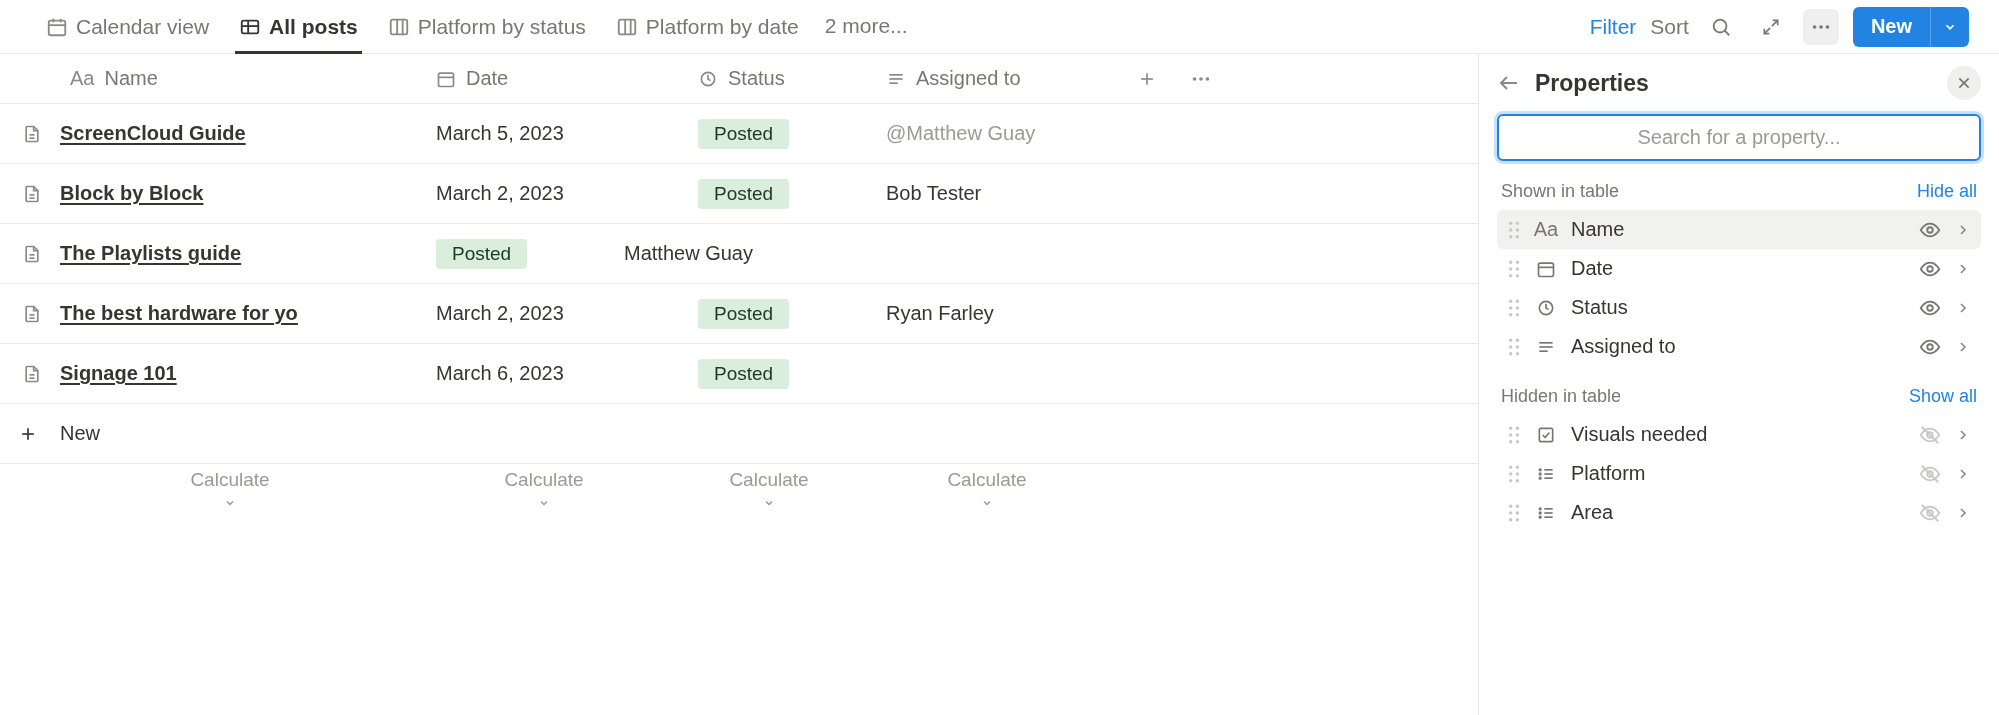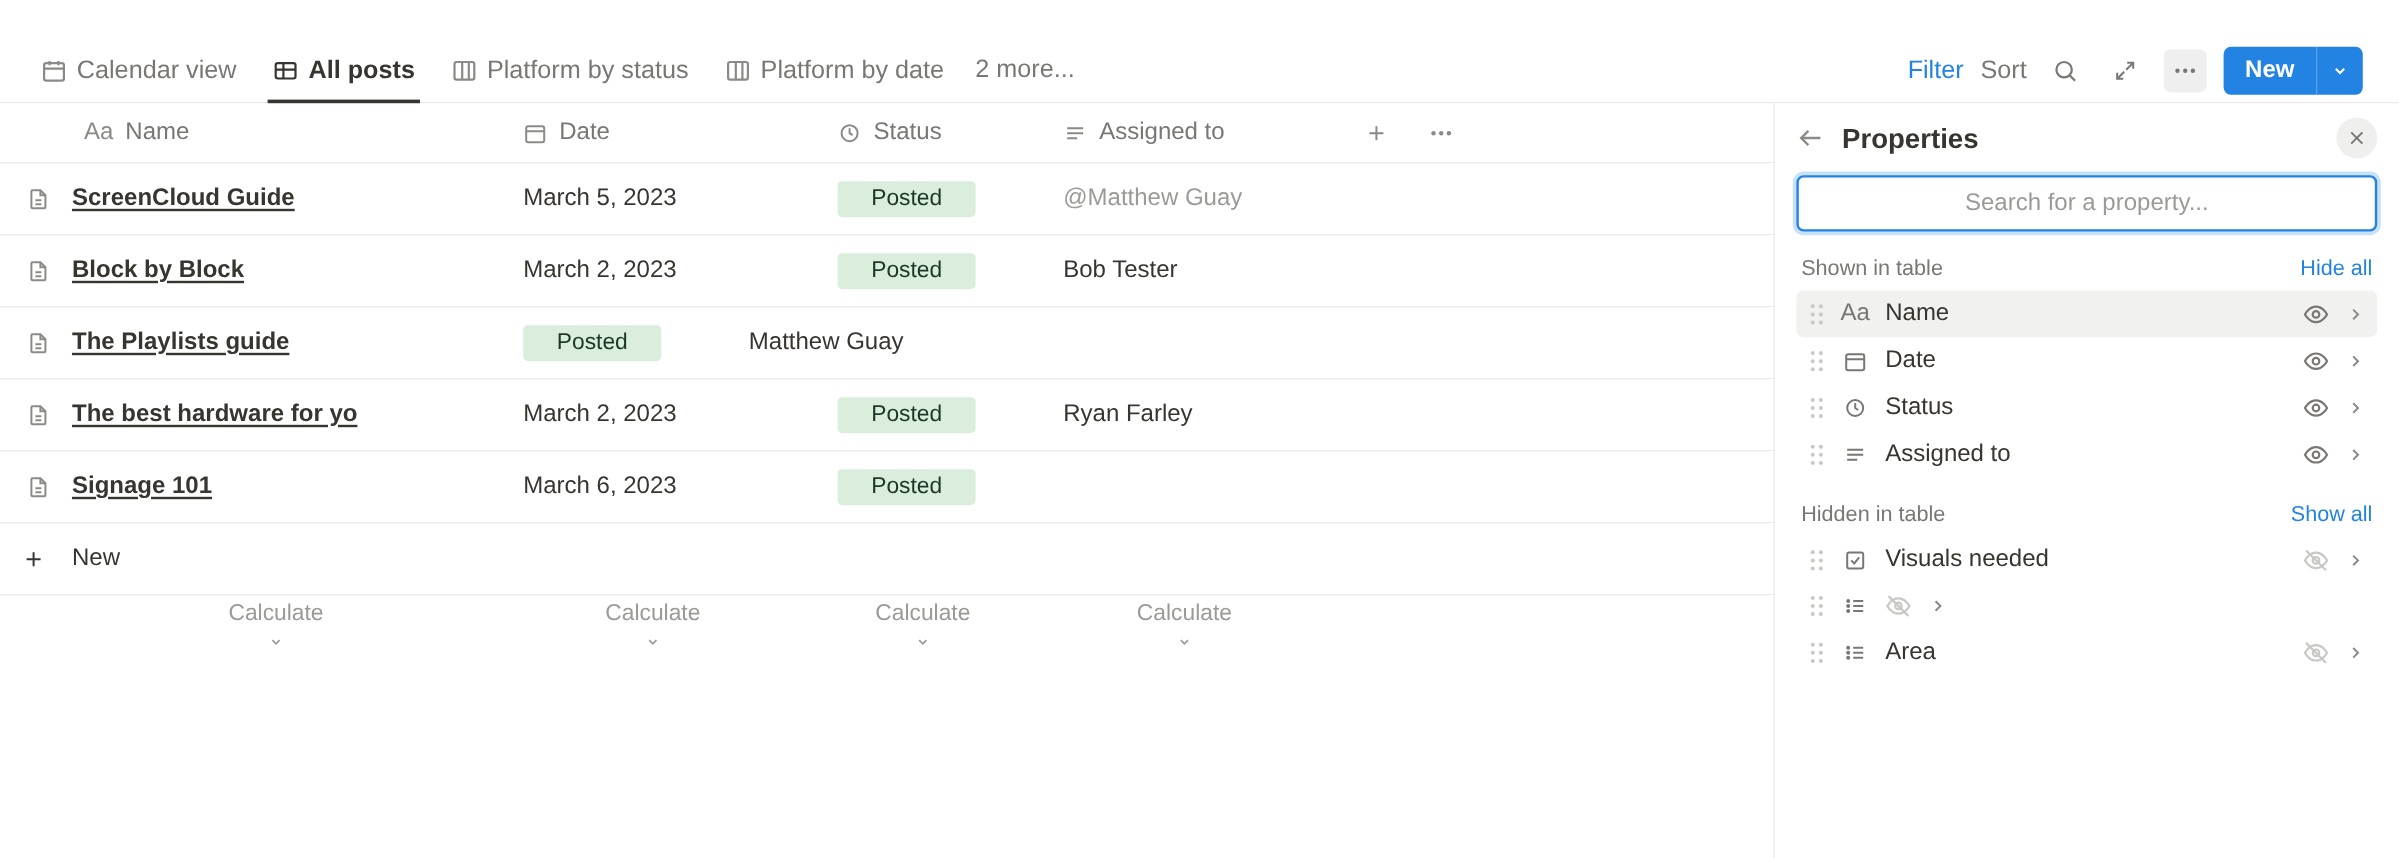--- a/index.html
+++ b/index.html
@@ -17,25 +17,24 @@
     .app {
       display: flex;
       flex-direction: column;
       height: 715px;
       width: 1999px;
     }
     
     .tabs-bar {
       display: flex;
       align-items: center;
-      padding: 8px 30px 0 30px;
+      padding: 8px 30px 0 42px;
       border-bottom: 1px solid #e9e9e7;
       height: 54px;
       gap: 22px;
-      margin-top: 32px;
     }
     .tab-item {
       display: flex;
       align-items: center;
       gap: 8px;
       color: #787774;
       padding: 6px 4px 14px 4px;
       position: relative;
       cursor: pointer;
       font-size: 21px;
@@ -145,21 +144,21 @@
     .col-date{ width: 262px; flex:none;}
     .col-status{ width: 188px; flex:none;}
     .col-assigned{ width: 248px; flex:none;}
     .th-add{ width:54px; flex:none; justify-content:center; color:#8a8a86;}
     .th-more{ width:54px; flex:none; justify-content:center; color:#8a8a86;}
 
     .trow { height: 60px;}
     .page-icon{ color:#8a8a86; display:flex;}
     .row-name{ font-weight:600; text-decoration: underline; text-decoration-thickness: 1.5px; text-underline-offset: 3px;}
     .status-pill{
-      background:#dbeddb; color:#1c3829; padding:4px 28px; border-radius:4px; font-size:19px;
+      background:#dbeddb; color:#1c3829; padding:4px 16px; border-radius:4px; font-size:19px;
     }
     .assigned.gray{ color:#9b9a97;}
     .trow.new{ color:#9b9a97;}
     .trow.new .row-name{ font-weight:400; text-decoration:none;}
 
     .calc-row{
       display:flex;
       color:#9b9a97;
       font-size:19px;
       height:50px;
@@ -686,20 +685,21 @@
       <span class="prop-icon">
               <svg width="20" height="20" viewBox="0 0 24 24" fill="none" stroke="currentColor" stroke-width="2">
                 <circle cx="5" cy="7" r="1" fill="currentColor"></circle>
                 <circle cx="5" cy="12" r="1" fill="currentColor"></circle>
                 <circle cx="5" cy="17" r="1" fill="currentColor"></circle>
                 <line x1="10" y1="7" x2="20" y2="7"></line>
                 <line x1="10" y1="12" x2="20" y2="12"></line>
                 <line x1="10" y1="17" x2="20" y2="17"></line>
               </svg>
             </span>
+      <span class="prop-label">Platform</span>
       <span class="eye-icon dim">
               <svg width="22" height="22" viewBox="0 0 24 24" fill="none" stroke="currentColor" stroke-width="2">
                 <path d="M2 12s3.5-7 10-7 10 7 10 7-3.5 7-10 7S2 12 2 12z"></path>
                 <circle cx="12" cy="12" r="3"></circle>
                 <line x1="3" y1="3" x2="21" y2="21"></line>
               </svg>
             </span>
       <span class="chev">
               <svg width="16" height="16" viewBox="0 0 24 24" fill="none" stroke="currentColor" stroke-width="2.5">
                 <polyline points="9 6 15 12 9 18"></polyline>

